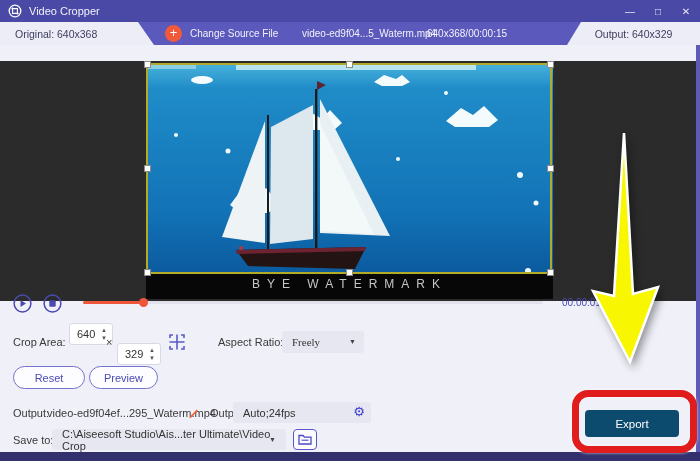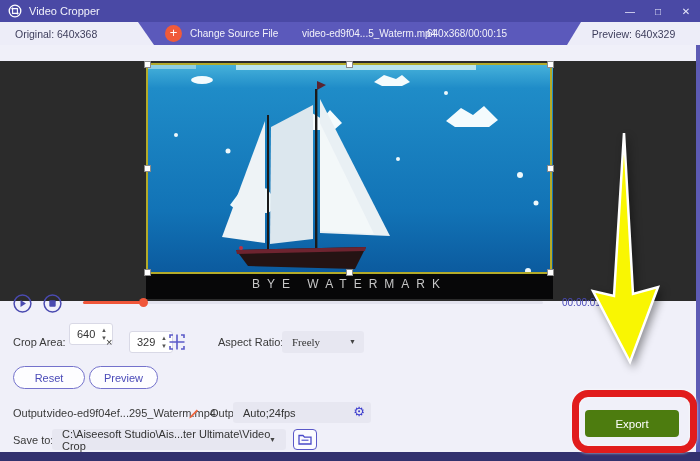--- a/index.html
+++ b/index.html
@@ -36,21 +36,21 @@
   .spin span { font-size:6px; line-height:8px; color:#555; }
   .dropdown { position:absolute; height:22px; background:#e7e7f1; border-radius:3px; font-size:11px; color:#333; display:flex; align-items:center; padding-left:10px; cursor:pointer;font-family:Liberation Serif, serif; }
   .dd-caret { position:absolute; right:8px; font-size:7px; color:#444; }
   .pillbtn { position:absolute; height:23px; background:#fdfdff; border:1px solid #7472cc; border-radius:12px; color:#4a4ab8; font-size:11px; font-family:"Liberation Sans",sans-serif; cursor:pointer; }
   .field { position:absolute; height:21px; background:#e7e7f1; border-radius:3px; font-size:11px; color:#333; display:flex; align-items:center; padding-left:10px; }
   .track { position:absolute; left:83px; top:301px; width:460px; height:3px; background:#e2e2ee; border-radius:2px; cursor:pointer; }
   .fill { position:absolute; left:0; top:0; height:3px; background:#f0563a; border-radius:2px; }
   .thumb { position:absolute; top:-3px; width:9px; height:9px; border-radius:50%; background:#f0563a; margin-left:-4px; cursor:grab; }
   .time { position:absolute; left:562px; top:297px; font-size:10px; color:#4a4ab8; }
   .gear { font-family:"DejaVu Sans", sans-serif; font-size:13px; color:#3c3ccd; position:absolute; right:6px; top:2px; cursor:pointer; }
-  .export { position:absolute; left:585px; top:410px; width:94px; height:27px; background:#4d7c0f; border:0; border-radius:4px; color:#fff; font-size:11.5px; font-family:"Liberation Sans",sans-serif; cursor:pointer; z-index:20; }
+  .export { position:absolute; left:585px; top:410px; width:94px; height:27px; background:#0c4a6e; border:0; border-radius:4px; color:#fff; font-size:11.5px; font-family:"Liberation Sans",sans-serif; cursor:pointer; z-index:20; }
   .folderbtn { position:absolute; left:293px; top:429px; width:24px; height:21px; background:#fbfbfe; border:1.5px solid #5a58c8; border-radius:4px; display:flex; align-items:center; justify-content:center; cursor:pointer; }
 
   .right-edge { position:absolute; left:696px; top:22px; width:4px; height:430px; background:#5d5bb5; }
   .bottombar { position:absolute; left:0; top:452px; width:700px; height:9px; background:#32316e; }
 
   
   .red-rect { position:absolute; left:572px; top:390px; width:125px; height:63px; border:7px solid #e11c1c; border-radius:16px; z-index:50; pointer-events:none; box-shadow:0 0 3px rgba(255,255,255,.8), inset 0 0 3px rgba(255,255,255,.8); }
   .arrow-overlay { position:absolute; left:0; top:0; z-index:60; pointer-events:none; }
 </style>
 </head>
@@ -72,21 +72,21 @@
       <span class="winbtn">✕</span>
     </div>
   </div>
 
   <div class="header">
     <div class="tab-l">Original: 640x368</div>
     <span class="plus">+</span>
     <span class="hdr-item" style="left:190px;">Change Source File</span>
     <span class="hdr-item" style="left:302px;">video-ed9f04...5_Waterm.mp4</span>
     <span class="hdr-item" style="left:427px;">640x368/00:00:15</span>
-    <div class="tab-r">Preview: 640x329</div>
+    <div class="tab-r">Output: 640x329</div>
   </div>
 
   <div class="stage">
     <div class="video">
       <svg class="scene" width="407" height="236" viewBox="0 0 407 236">
         <defs>
           <linearGradient id="water" x1="0" y1="0" x2="0" y2="1">
             <stop offset="0" stop-color="#49b4dc"></stop>
               <stop offset="0.12" stop-color="#1f8cc8"></stop>
             <stop offset="0.7" stop-color="#1273b6"></stop>
@@ -162,21 +162,21 @@
 
   <span class="lbl" style="left:13px;top:336px;">Crop Area:</span>
   <div class="numbox" style="left:58px;top:323px;margin-left:11px;">
     <input value="640" style="">
     <span class="spin">
       <span>▲</span>
       <span>▼</span>
     </span>
   </div>
   <span class="lbl" style="left:106px;top:336px;">×</span>
-  <div class="numbox" style="left:117px;top:331px;margin-left:12px;">
+  <div class="numbox" style="left:117px;top:343px;">
     <input value="329" style="">
     <span class="spin">
       <span>▲</span>
       <span>▼</span>
     </span>
   </div>
   <span style="position:absolute;left:166px;top:331px;cursor:pointer;">
     <svg width="22" height="22" viewBox="0 0 22 22" fill="none" stroke="#5b5ac8" stroke-width="1.6">
       <path d="M11,3.5 V18.5 M3.5,11 H18.5"></path>
       <path d="M4,7 V4 H7 M15,4 H18 V7 M18,15 V18 H15 M7,18 H4 V15"></path>

